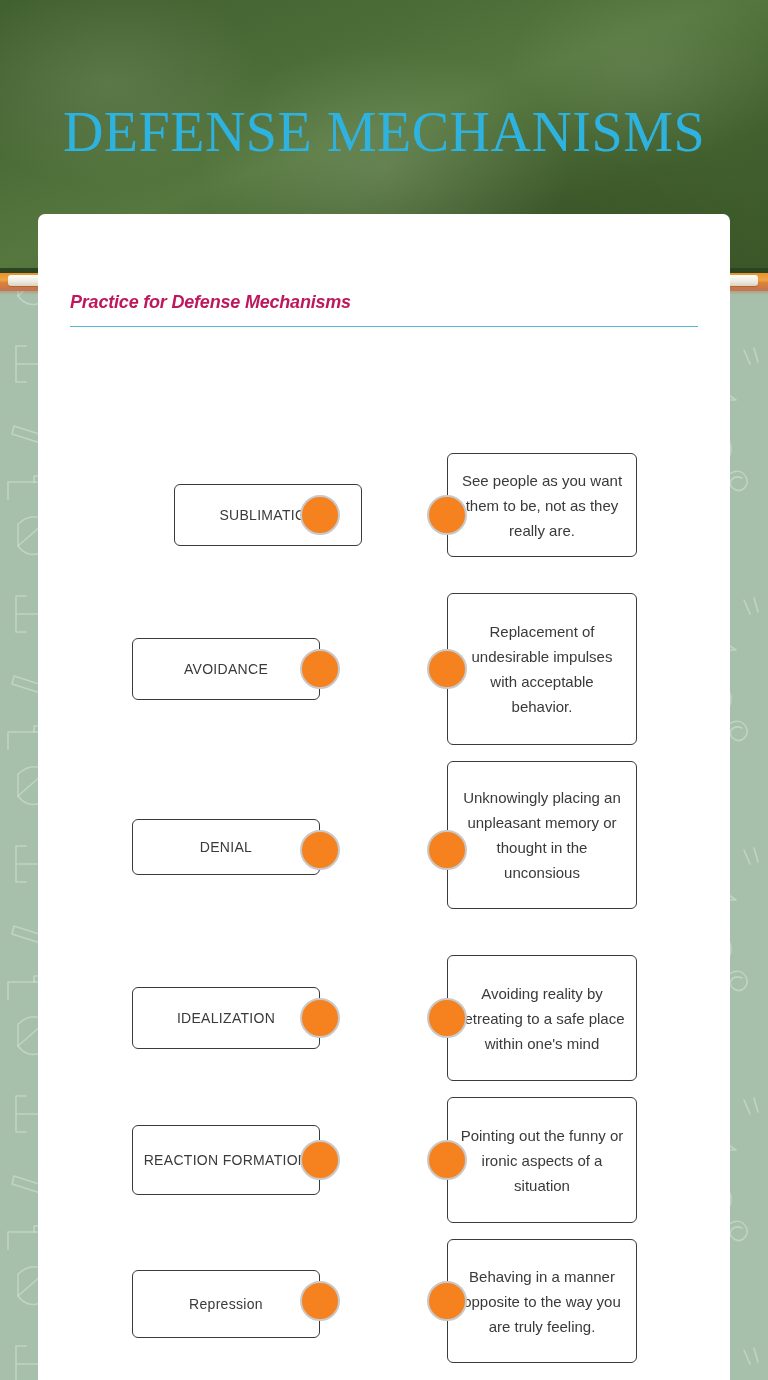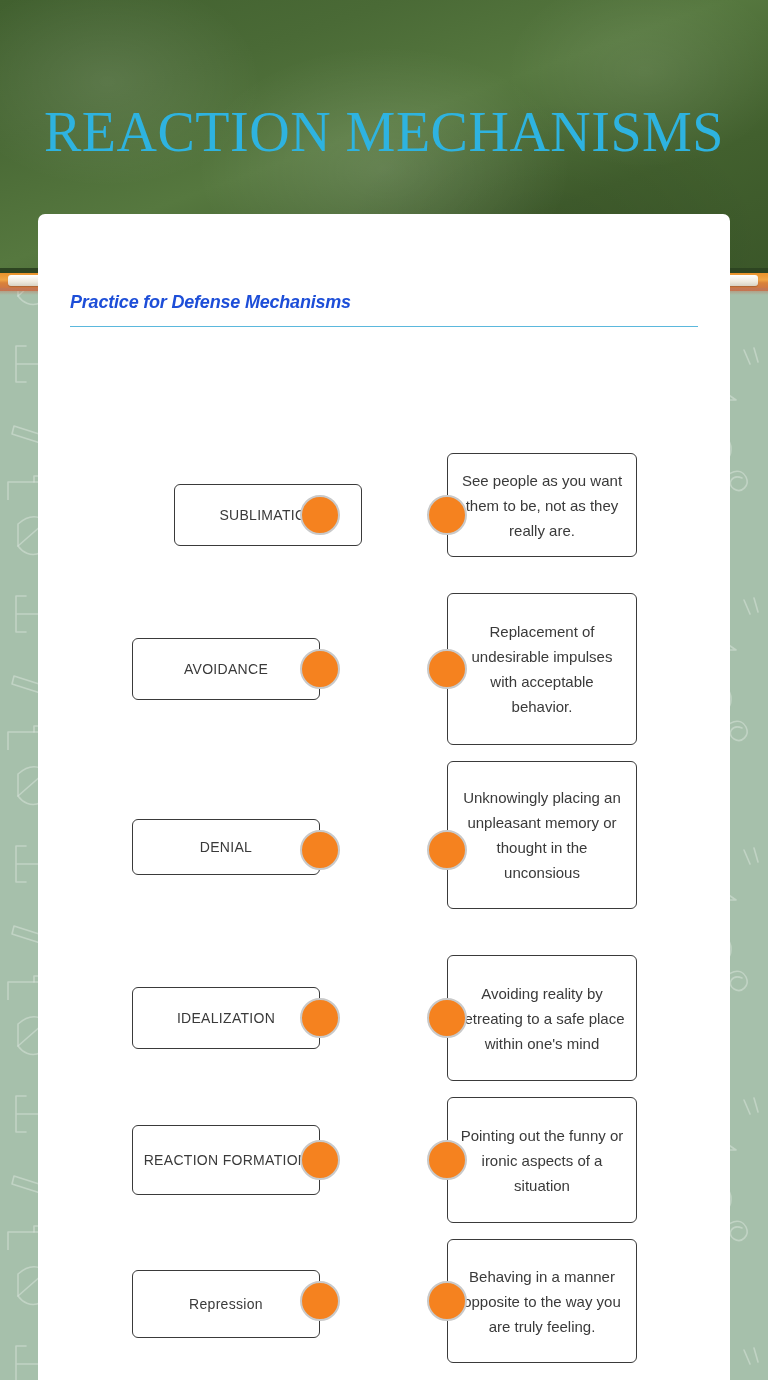--- a/index.html
+++ b/index.html
@@ -87,21 +87,21 @@
     background:#ffffff;
     border-radius:7px 7px 0 0;
   }
 
   #subtitle {
     position:absolute;
     left:32px; top:78px;
     font-size:18px;
     font-weight:bold;
     font-style:italic;
-    color:#1d4ed8;
+    color:#be185d;
     letter-spacing:-.2px;
   }
   #subtitle-rule {
     position:absolute;
     left:32px; top:112px;
     width:628px; height:1px;
     background:#5bb8dd;
   }
 
   #instruction {
@@ -209,21 +209,21 @@
     <rect x="0" y="0" width="768" height="1380" fill="url(#school-doodles)"></rect>
   </svg>
 
   <div id="chalkboard"></div>
   <div id="chalkboard-lip"></div>
   <div id="ledge"></div>
   <div id="ledge-shadow"></div>
   <div class="chalk-stick left"></div>
   <div class="chalk-stick right"></div>
 
-  <div id="board-title">REACTION MECHANISMS</div>
+  <div id="board-title">DEFENSE MECHANISMS</div>
 
   <div id="card">
 
     <div id="subtitle">Practice for Defense Mechanisms</div>
     <div id="subtitle-rule"></div>
 
 
     <div id="rows">
         <div class="row" style="height: 124px; margin-bottom: 16px;">
           <div class="term-box" style="top: 31px; height: 62px; margin-left: 42px;">

